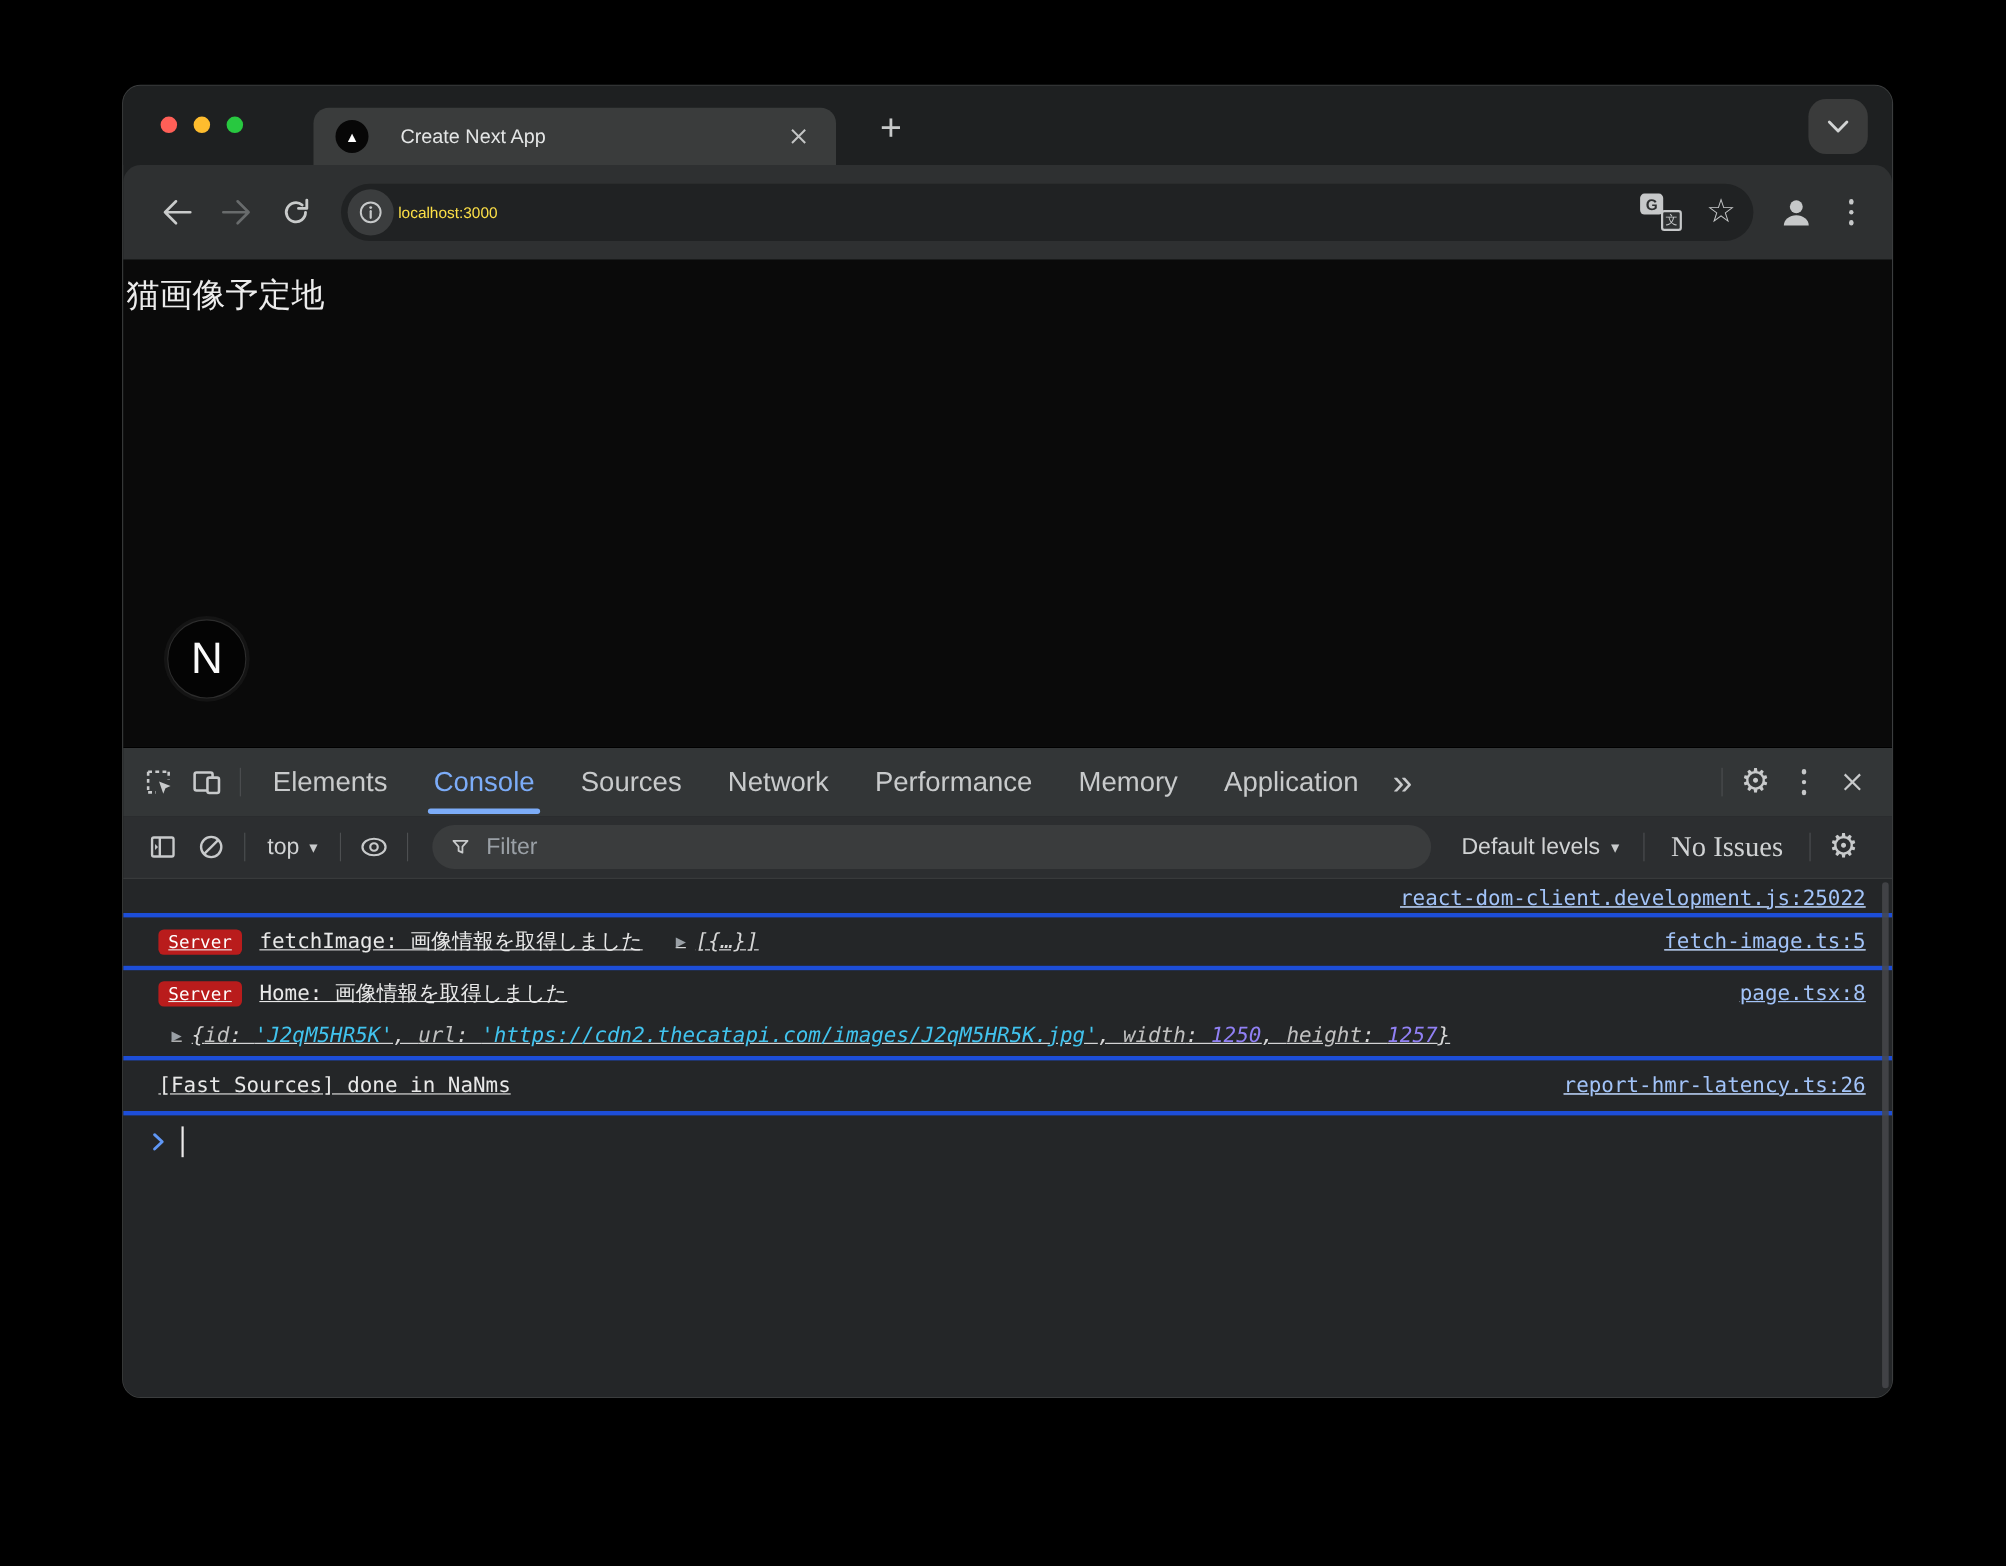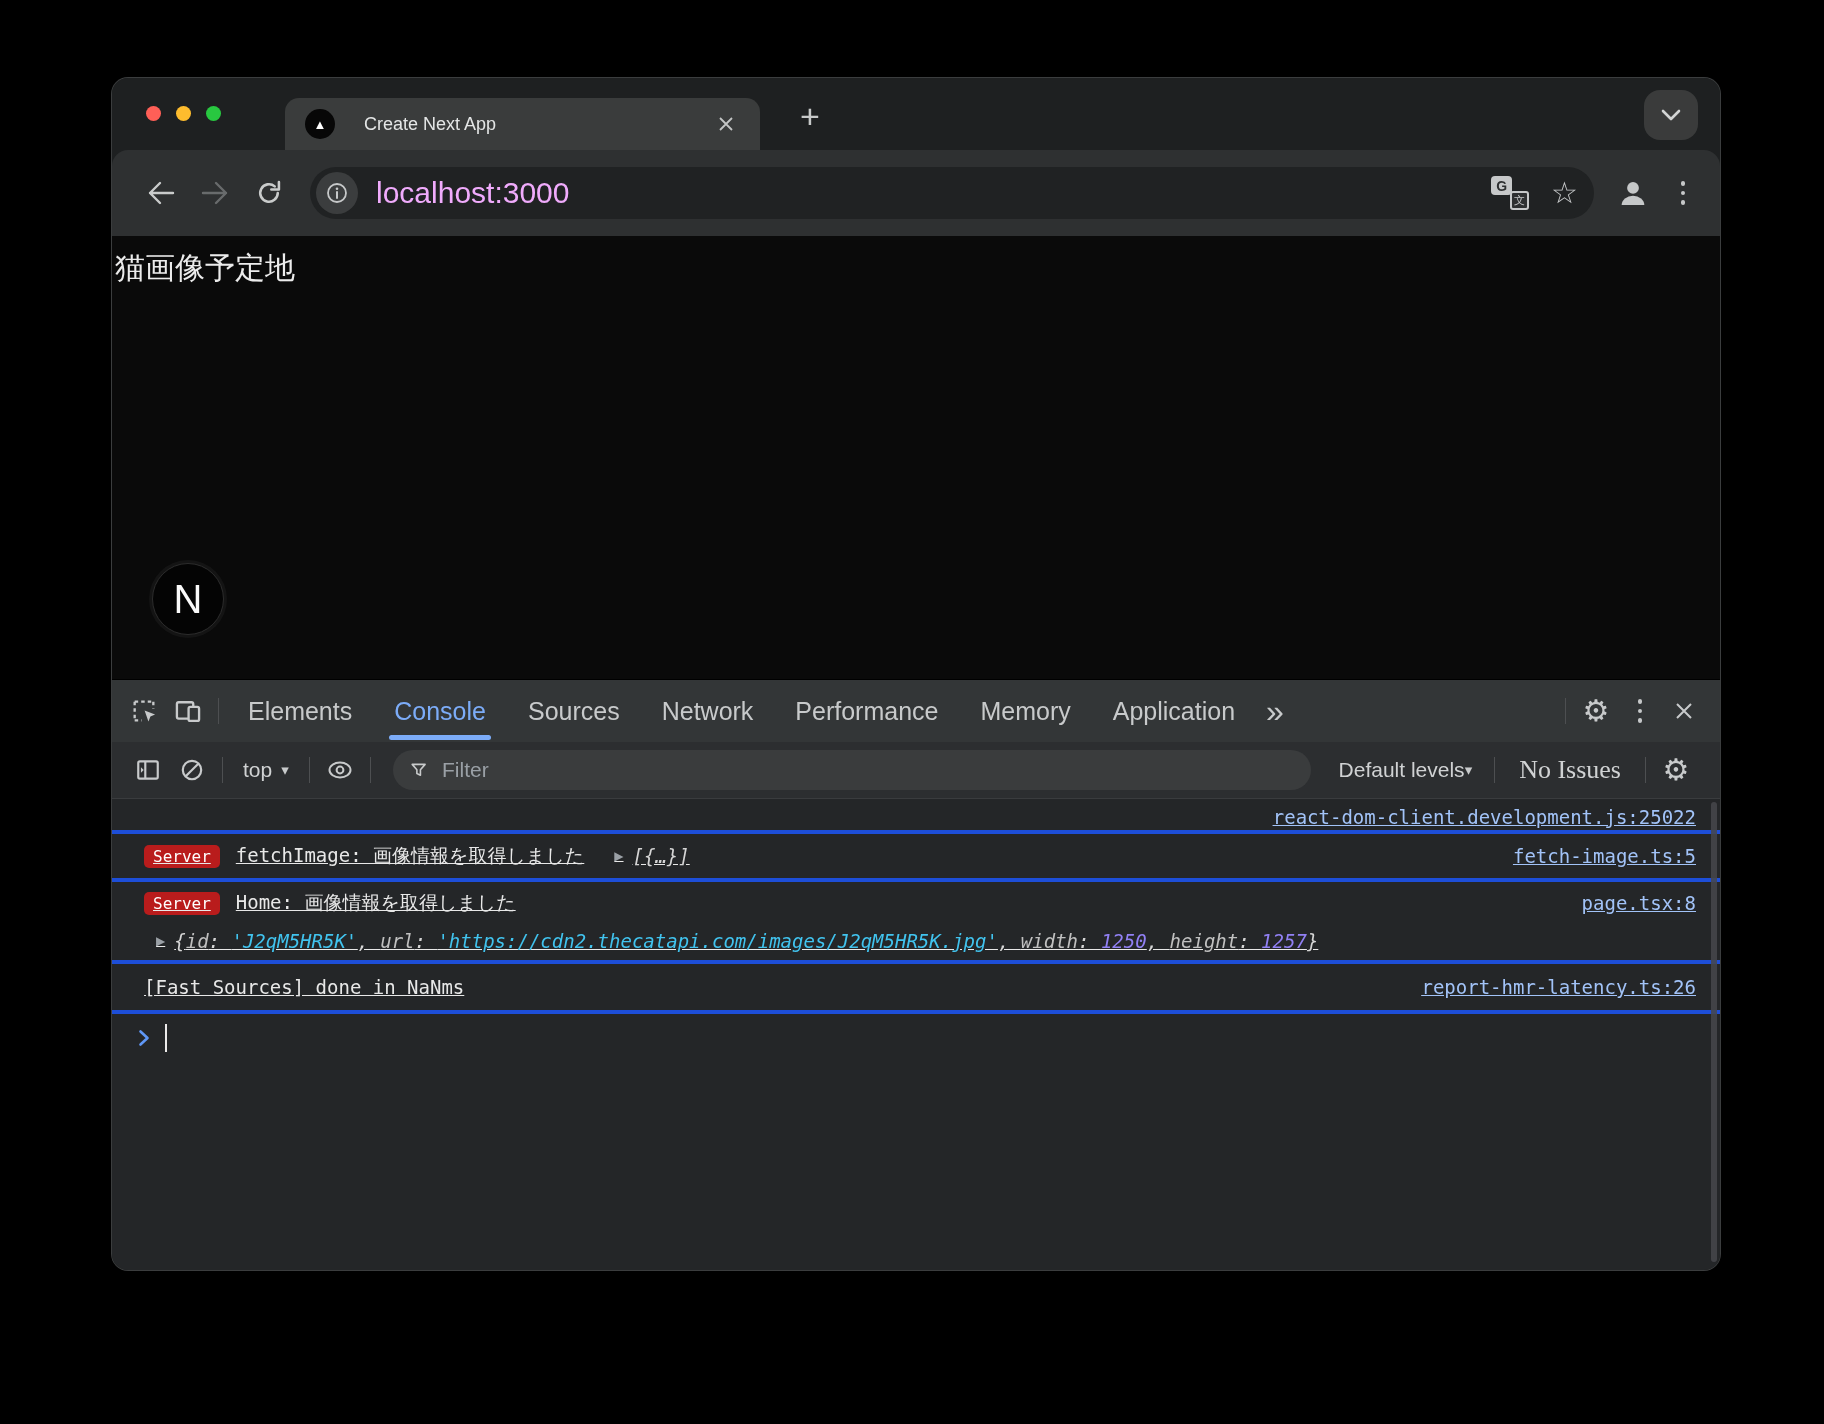--- a/index.html
+++ b/index.html
@@ -28,21 +28,21 @@
   
   .toolbar{height:86px;flex:none;background:#2e3031;border-radius:16px 16px 0 0;
     display:flex;align-items:center;padding:0 22px;}
   .navbtn{width:34px;height:34px;margin:0 10px;display:flex;align-items:center;justify-content:center;
     font-size:30px;color:#c9cbcb;flex:none;}
   .navbtn.disabled{color:#686b6c;}
   .urlbar{flex:1;height:52px;background:#202223;border-radius:26px;margin-left:14px;
     display:flex;align-items:center;padding:0 10px 0 6px;}
   .infocircle{width:42px;height:42px;border-radius:50%;background:#3b3d3e;display:flex;
     align-items:center;justify-content:center;flex:none;}
-  .urltext{margin-left:18px;color:#f0abfc;font-size:30px;}
+  .urltext{margin-left:4px;color:#fde047;font-size:14px;}
   .urlspacer{flex:1;}
   .translate{position:relative;width:38px;height:34px;margin-right:22px;flex:none;}
   .gbox{position:absolute;left:0;top:0;width:21px;height:19px;background:#c6c8c9;border-radius:4px;
     color:#2e3031;font-size:14px;font-weight:bold;display:flex;align-items:center;justify-content:center;}
   .wenbox{position:absolute;right:0;bottom:0;width:19px;height:19px;border:2px solid #c6c8c9;
     border-radius:3px;background:#2e3031;color:#c6c8c9;font-size:11px;display:flex;align-items:center;justify-content:center;}
   .star{font-size:30px;color:#c6c8c9;margin-right:6px;line-height:1;}
   .avatar{width:38px;height:38px;margin:0 16px 0 20px;display:flex;align-items:center;justify-content:center;flex:none;}
   .kebab{display:flex;flex-direction:column;gap:5px;align-items:center;width:30px;flex:none;}
   .kebab i{width:4.5px;height:4.5px;border-radius:50%;background:#c6c8c9;}
@@ -67,21 +67,21 @@
   .gear{font-size:30px;color:#c8cacb;line-height:1;font-family:"DejaVu Sans",sans-serif;}
 
   .dt-ctoolbar{height:57px;flex:none;background:#2c2e30;border-bottom:1px solid #3a3c3e;
     display:flex;align-items:center;padding:0 22px 0 14px;}
   .ctx{display:flex;align-items:center;gap:9px;color:#d0d2d3;font-size:21px;padding:0 12px;white-space:nowrap;}
   .caret{font-size:15px;color:#c8cacb;font-family:"DejaVu Sans",sans-serif;}
   .filterpill{flex:1;height:40px;border-radius:20px;background:#3a3c3d;margin:0 14px;
     display:flex;align-items:center;padding:0 16px;gap:12px;}
   .filterpill input{background:transparent;border:none;outline:none;color:#e8e8e8;font-size:21px;width:100%;}
   .filterpill input::placeholder{color:#9aa0a6;}
-  .levels{display:flex;align-items:center;color:#d0d2d3;font-size:21px;padding:0 14px;white-space:nowrap;}
+  .levels{display:flex;align-items:center;gap:10px;color:#d0d2d3;font-size:21px;padding:0 14px;white-space:nowrap;}
   .noissues{color:#d0d2d3;font-size:26px;padding:0 16px;white-space:nowrap;font-family:Liberation Serif, serif;}
 
   
   .console{flex:1;position:relative;font-family:"DejaVu Sans Mono",monospace;font-size:19px;color:#e8e8e8;min-height:0;}
   .entry{border-bottom:4px solid #1d4ed8;padding:0 24px 0 32px;text-decoration:underline;}
   .crow{display:flex;align-items:center;}
   .srcrow{height:31px;justify-content:flex-end;padding-top:4px;}
   .msgrow{min-height:37px;}
   .srclink{margin-left:auto;padding-left:24px;color:#a2c3f8;text-decoration:underline;white-space:nowrap;}
   .srclink.inline{margin-left:0;padding-left:0;}

